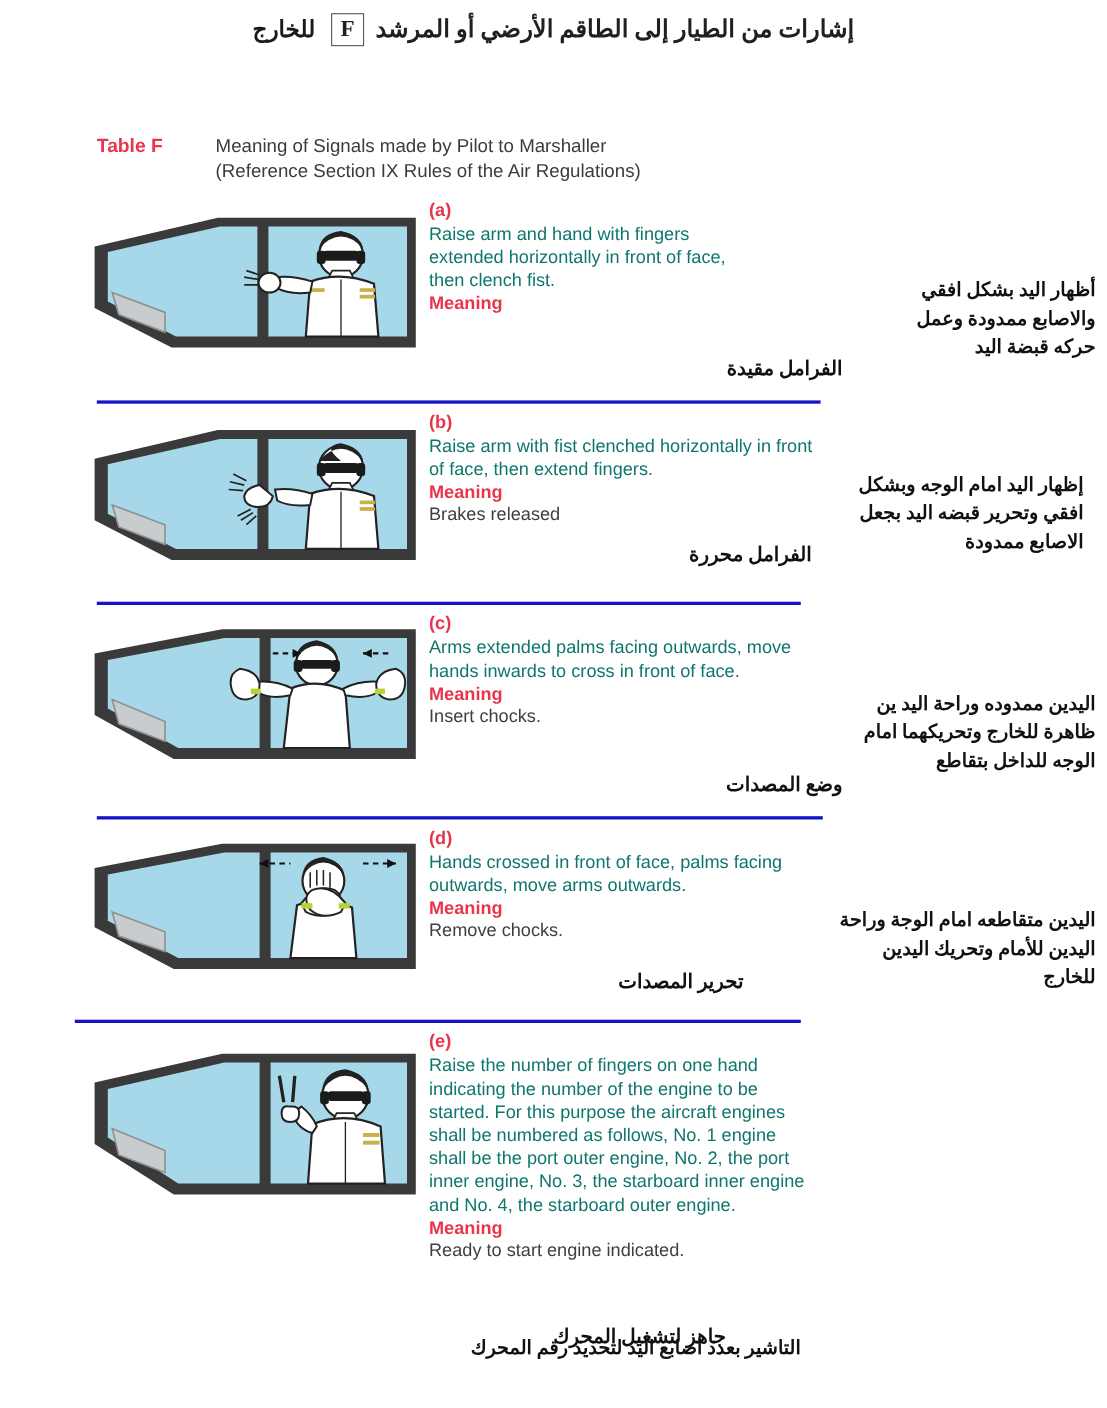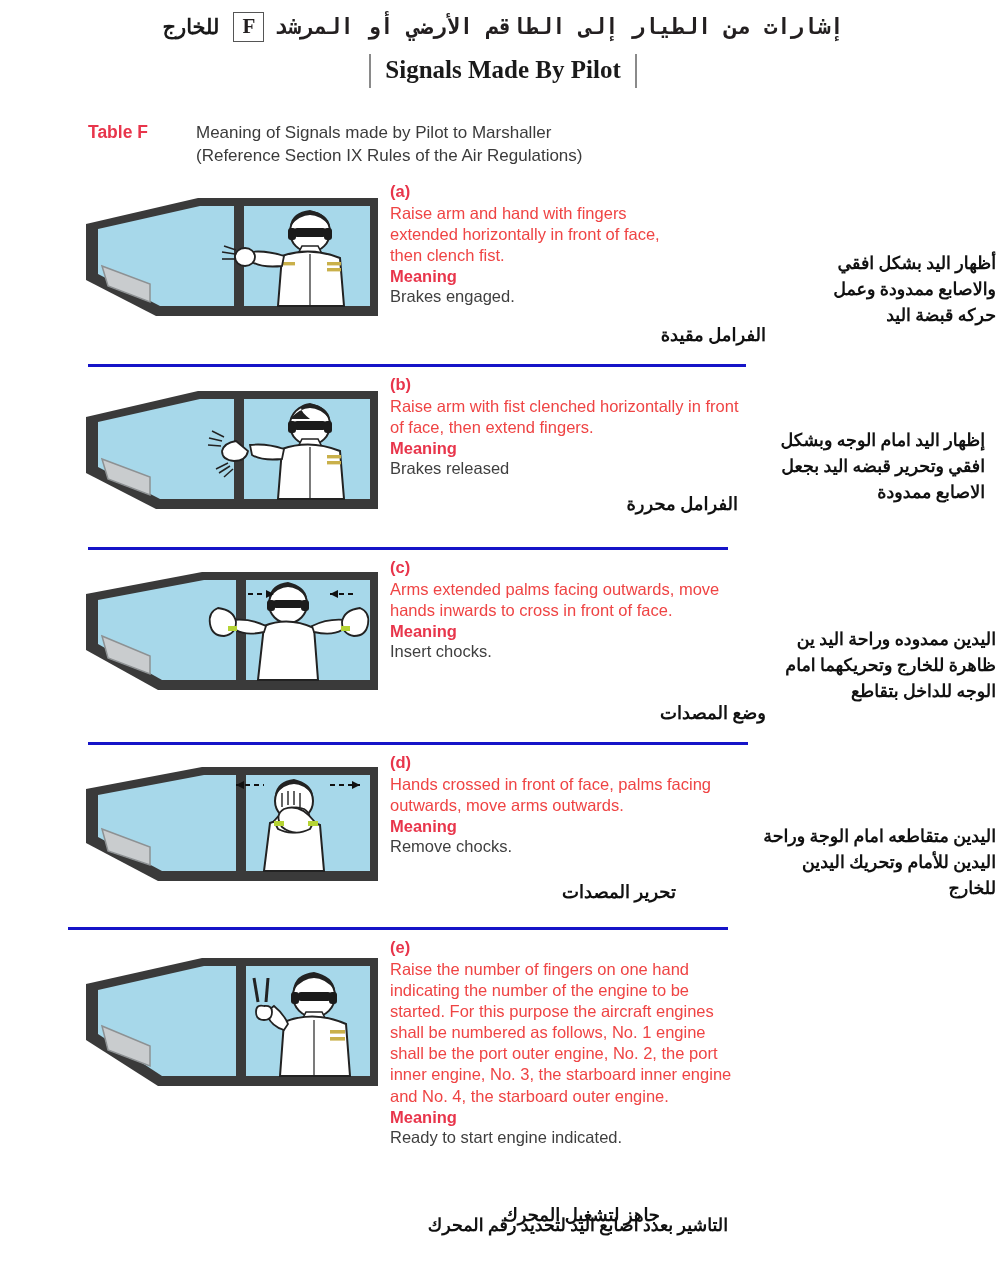--- a/index.html
+++ b/index.html
@@ -38,21 +38,21 @@
   }
   .hdr-fbox {
     border: 1.5px solid #555;
     padding: 0px 8px 2px 8px;
     font-family: "Liberation Serif", serif;
     font-size: 21px;
     font-weight: 700;
     line-height: 1.25;
   }
   .hdr-arabic-title {
-    font-family: Liberation Mono, monospace;
+    font-family: Liberation Serif, serif;
     font-size: 22px;
     font-weight: 700;
     direction: rtl;
     text-align: center;
     letter-spacing: 0;
   }
   .hdr-row1-inner {
     display: flex;
     align-items: center;
     gap: 14px;
@@ -128,21 +128,21 @@
 
   .sig-letter {
     color: #e8354b;
     font-size: 16.5px;
     font-weight: 700;
     margin-bottom: 2px;
   }
   .sig-desc {
     font-size: 16.5px;
     line-height: 1.28;
-    color: #ef4444;
+    color: #0f766e;
   }
   .sig-meaning-label {
     color: #e8354b;
     font-size: 16.5px;
     font-weight: 700;
     margin-top: 1px;
   }
   .sig-meaning {
     font-size: 16.5px;
     color: #3f3f3f;
@@ -170,23 +170,20 @@
 </head>
 <body>
 
 <div class="header">
   <div class="hdr-row1">
     <div class="hdr-arabic-title">إشارات من الطيار إلى  الطاقم الأرضي أو المرشد</div>
     <div class="hdr-row1-inner">
       <div class="hdr-fbox">F</div>
       <div class="hdr-jadwal">للخارج</div>
     </div>
-  </div>
-  <div class="hdr-row2">
-    <div class="hdr-eng-title">Signals Made By Pilot</div>
   </div>
 </div>
 
 <div class="caption">
   <div class="caption-label">Table F</div>
   <div class="caption-text">
     <div>Meaning of Signals made by Pilot to Marshaller</div>
     <div>(Reference Section IX Rules of the Air Regulations)</div>
   </div>
 </div>
@@ -223,21 +220,20 @@
                 <path d="M157,71 L144,71"></path>
             </g>
           </g>
         </svg>
       </div>
     </div>
     <div class="cell-txt">
       <div class="sig-letter">(a)</div>
       <div class="sig-desc" style="width:280px;">Raise arm and hand with fingers extended horizontally in front of face, then clench fist.</div>
       <div class="sig-meaning-label">Meaning</div>
-      <div class="sig-meaning">Brakes engaged.</div>
       <div class="ar" style="top:68px; right:10px; width:230px;">أظهار اليد بشكل افقي
 والاصابع ممدودة وعمل
 حركه قبضة اليد</div>
       <div class="ar big" style="top:140px; right:240px; width:200px;">الفرامل مقيدة</div>
     </div>
   </div>
   <div class="divider" style="width:658px; margin-left:88px;"></div>
 
   <div class="row" style="height:166px;">
     <div class="cell-img">

